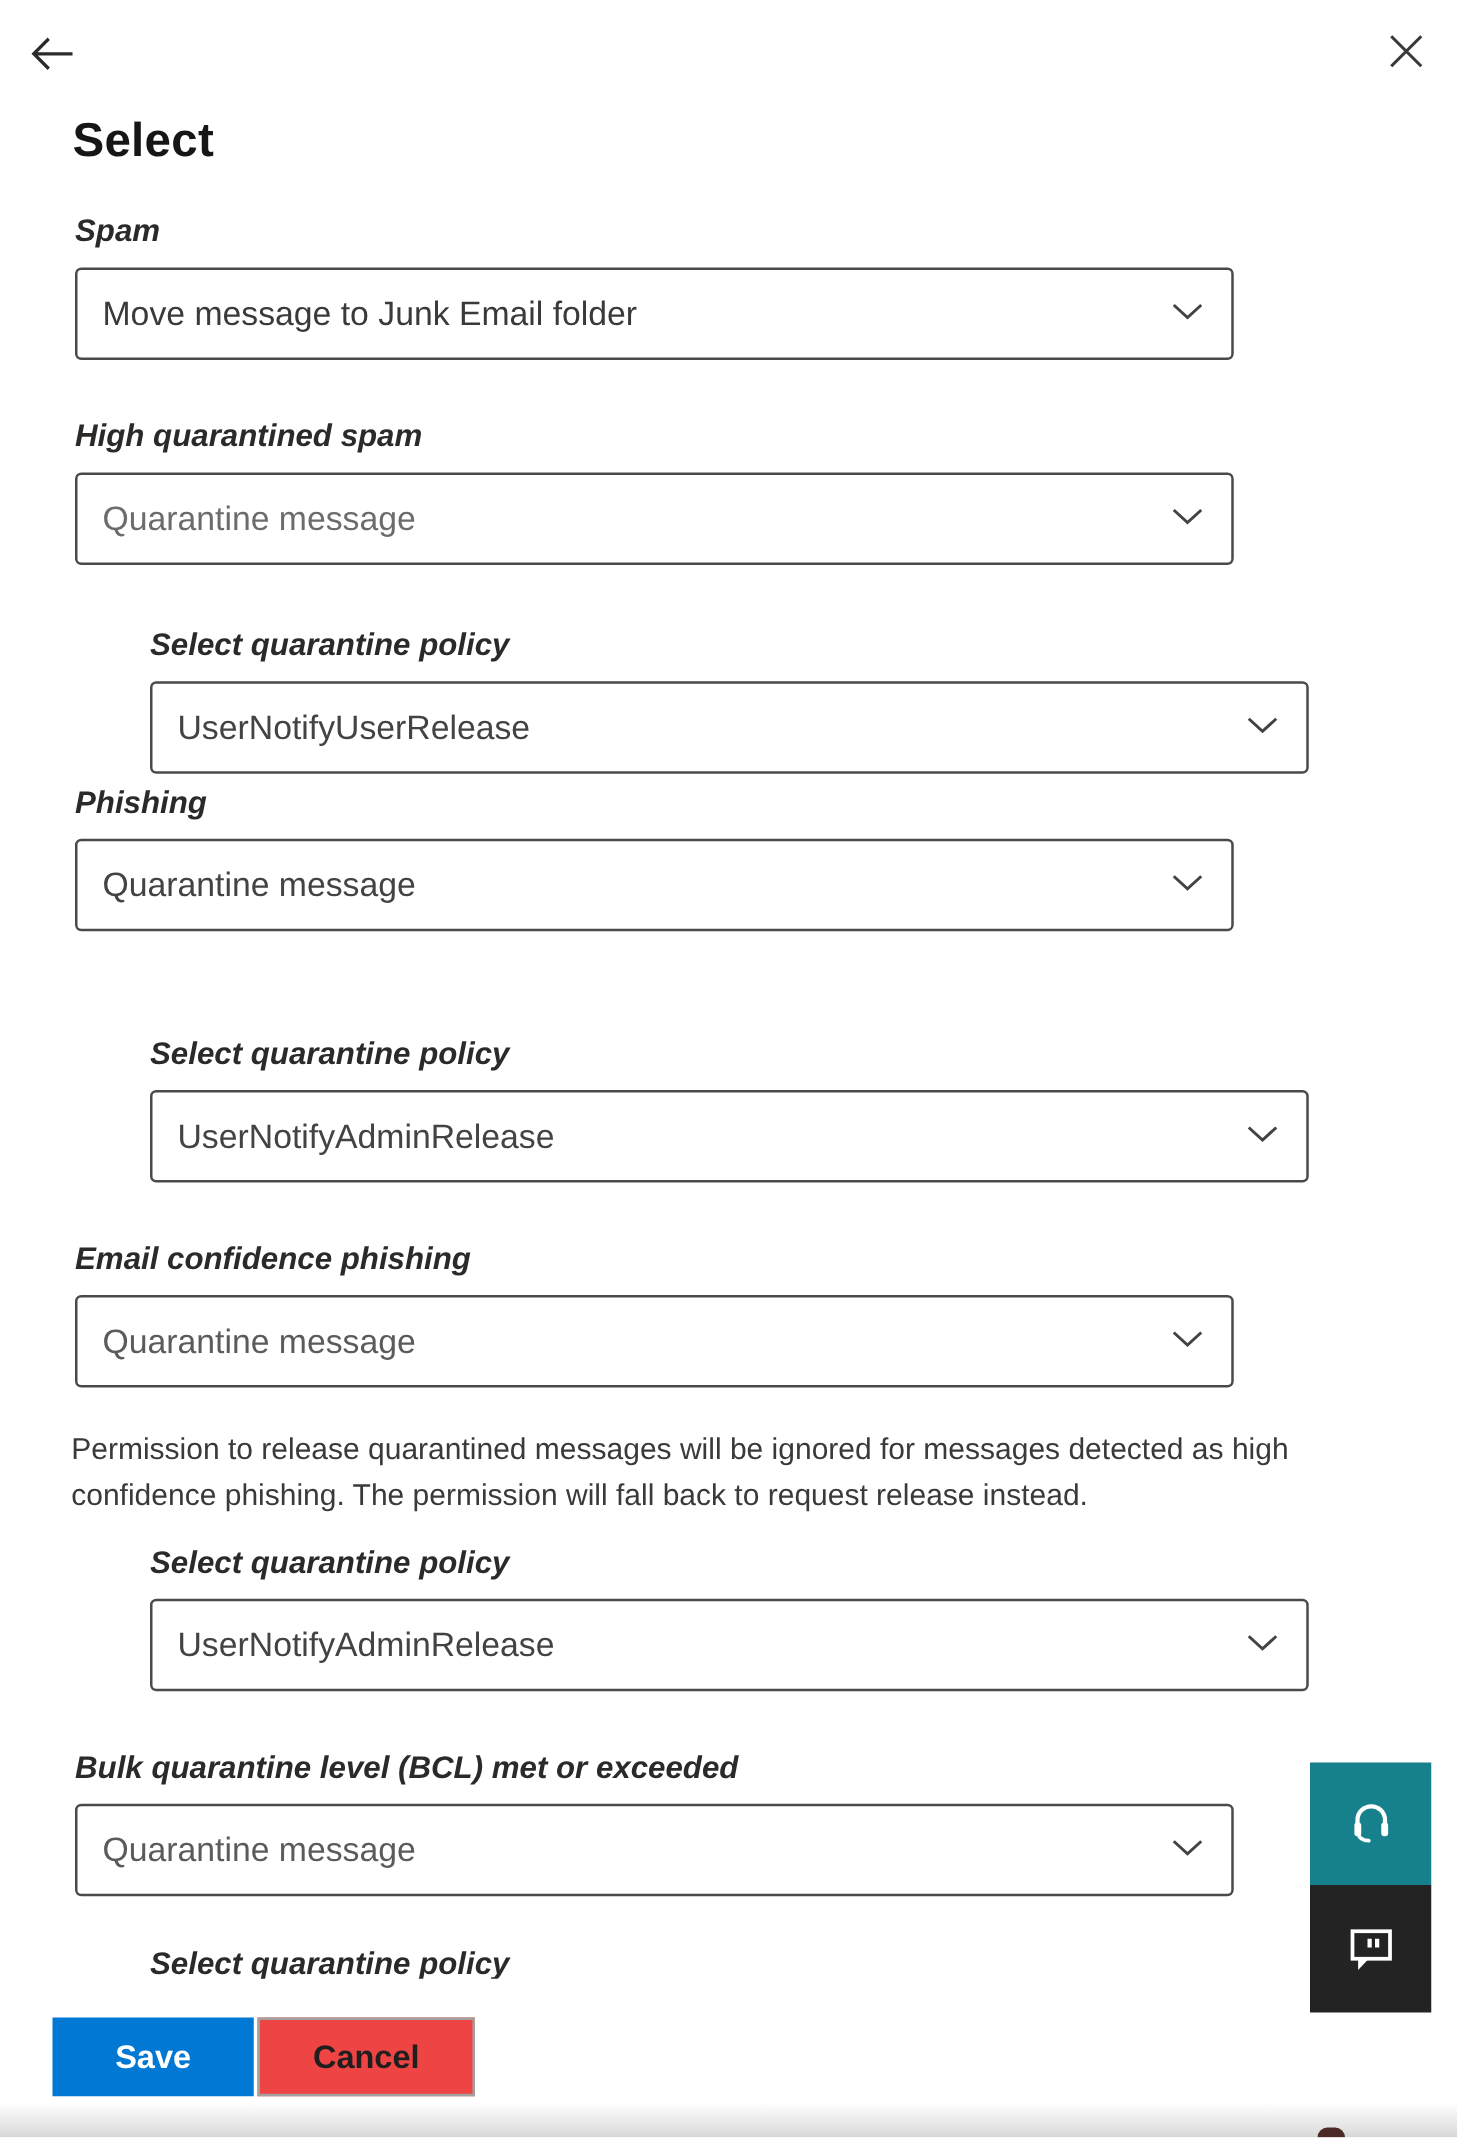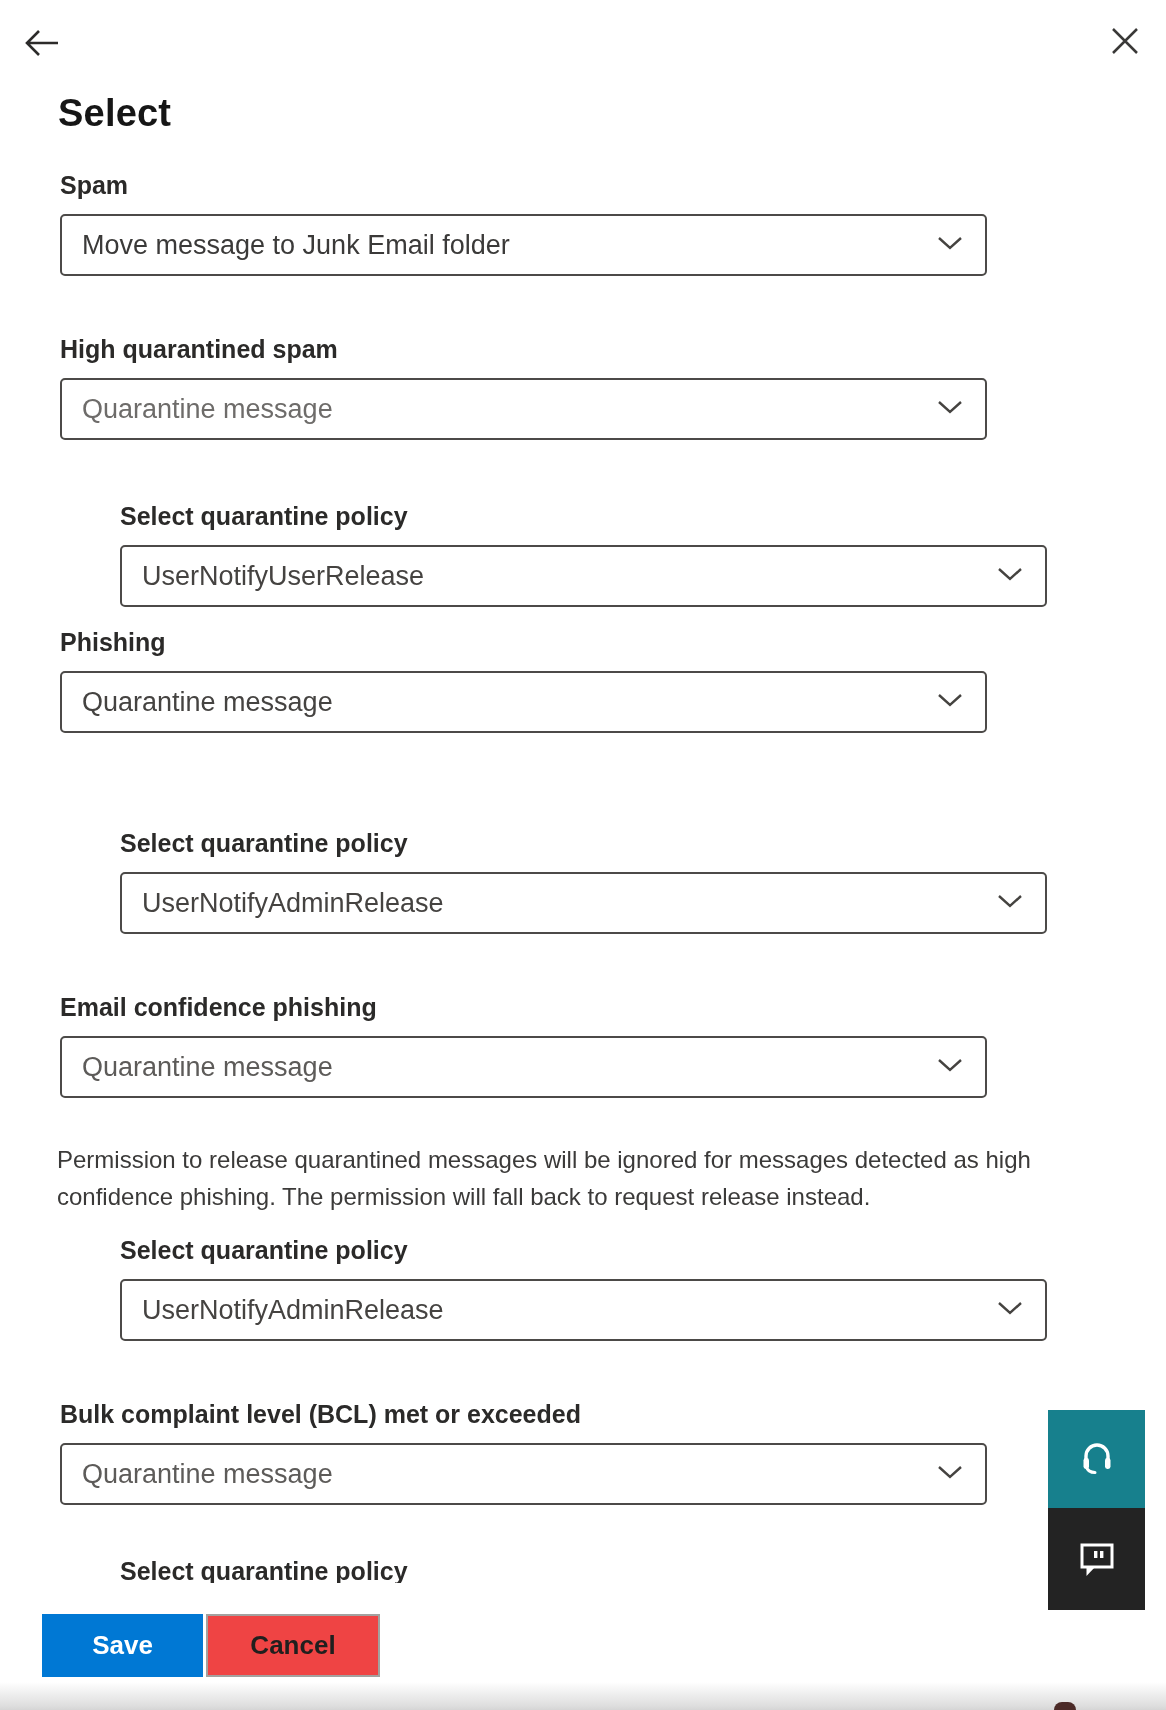--- a/index.html
+++ b/index.html
@@ -18,23 +18,24 @@
 
   .group { position:absolute; left:60px; }
   .group.indent { left:120px; }
   .g0 { top:170px; } .g1 { top:334px; } .g2 { top:501px; }
   .g3 { top:627px; } .g4 { top:828px; } .g5 { top:992px; }
   .g6 { top:1235px; } .g7 { top:1399px; } .g8 { top:1556px; z-index:1; }
 
   .field-label {
     font-size:25px; font-weight:600; color:#2b2a29; height:30px; line-height:30px;
     white-space:nowrap;
+    font-style:italic;
   }
   .dropdown {
-    margin-top:14px; width:927px; height:62px; box-sizing:border-box;
+    margin-top:14px; width:927px; height:74px; box-sizing:border-box;
     border:2px solid #4c4a48; border-radius:5px; background:#ffffff;
     display:flex; align-items:center; justify-content:space-between;
     padding:0 22px 0 20px; cursor:pointer;
   }
   .dd-text { font-size:27px; white-space:nowrap; }
   .val-dark { color:#3b3a39; }
   .val-mid  { color:#454341; }
   .val-gray { color:#6e6c6a; }
   .val-gray2{ color:#5d5b59; }
   .chev { flex:0 0 auto; }
@@ -164,21 +165,21 @@
       <span class="dd-text val-mid">UserNotifyAdminRelease</span>
       <span class="chev">
         <svg width="26" height="14" viewBox="0 0 26 14">
             <path d="M2 2 L13 12 L24 2" stroke="#454340" stroke-width="2.4" fill="none"></path>
           </svg>
       </span>
     </div>
   </div>
 
   <div class="group g7">
-    <div class="field-label">Bulk complaint level (BCL) met or exceeded</div>
+    <div class="field-label">Bulk quarantine level (BCL) met or exceeded</div>
     <div class="dropdown">
       <span class="dd-text val-gray2">Quarantine message</span>
       <span class="chev">
         <svg width="26" height="14" viewBox="0 0 26 14">
             <path d="M2 2 L13 12 L24 2" stroke="#454340" stroke-width="2.4" fill="none"></path>
           </svg>
       </span>
     </div>
   </div>
 

